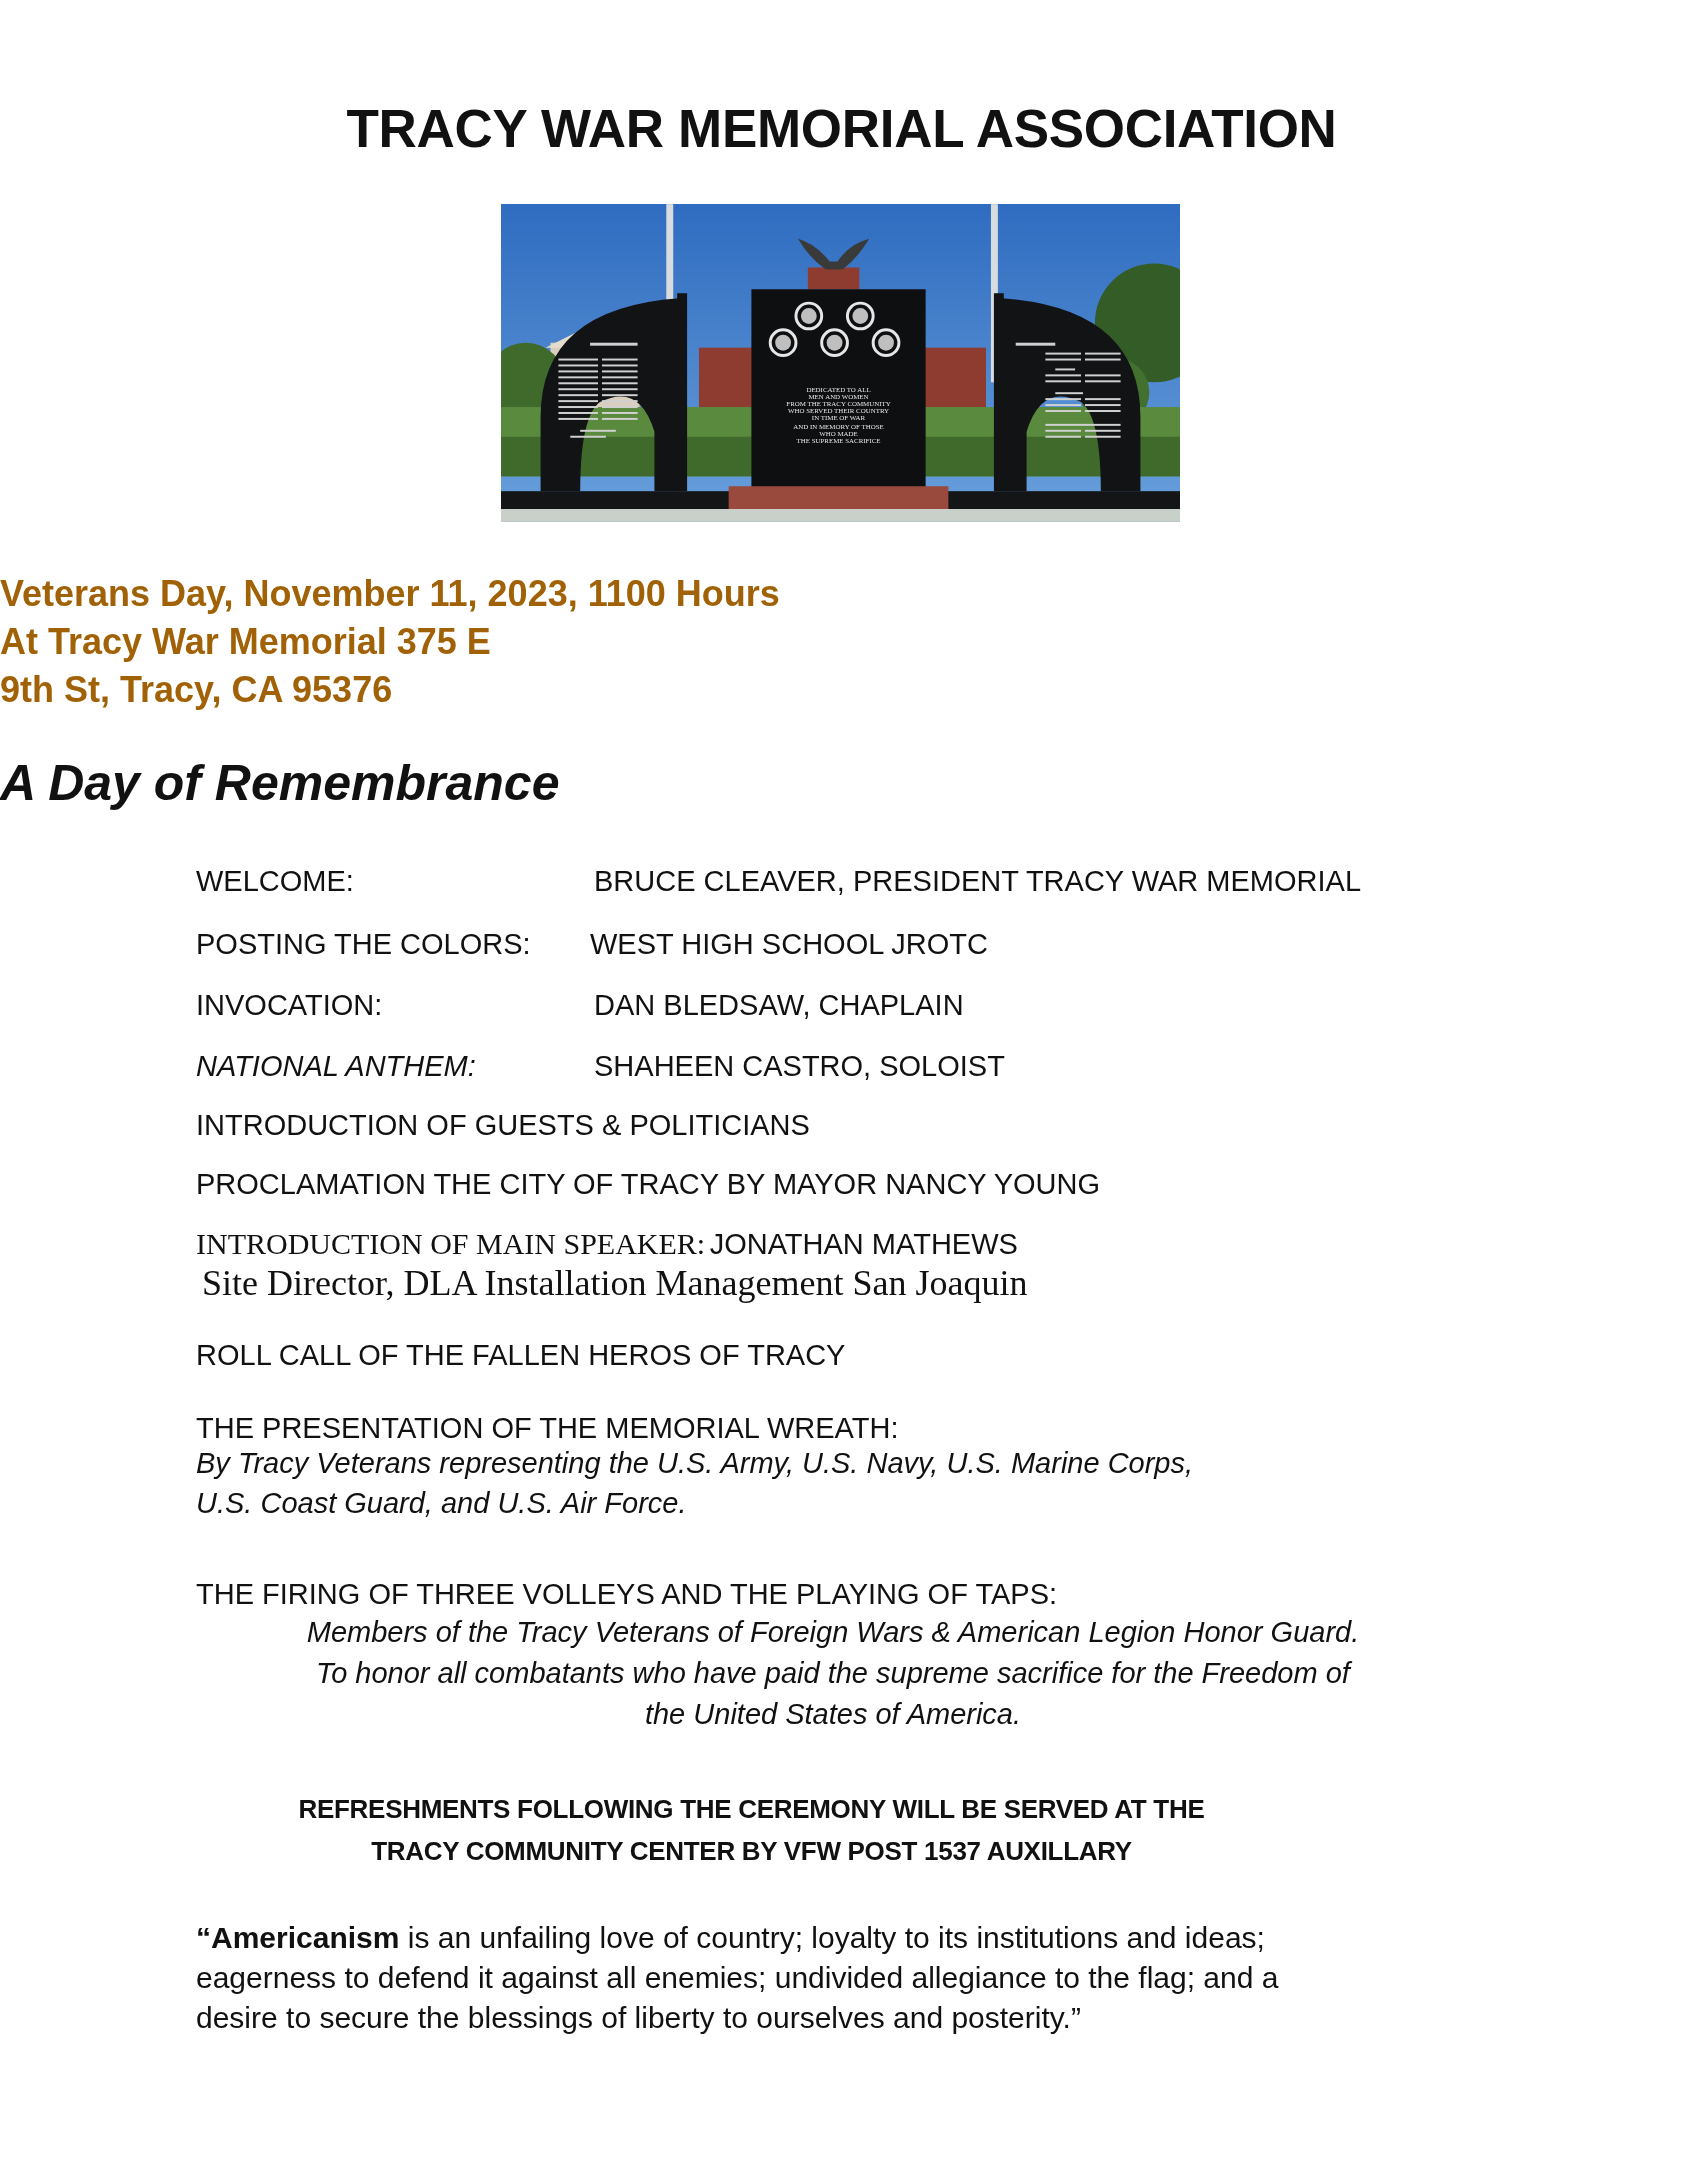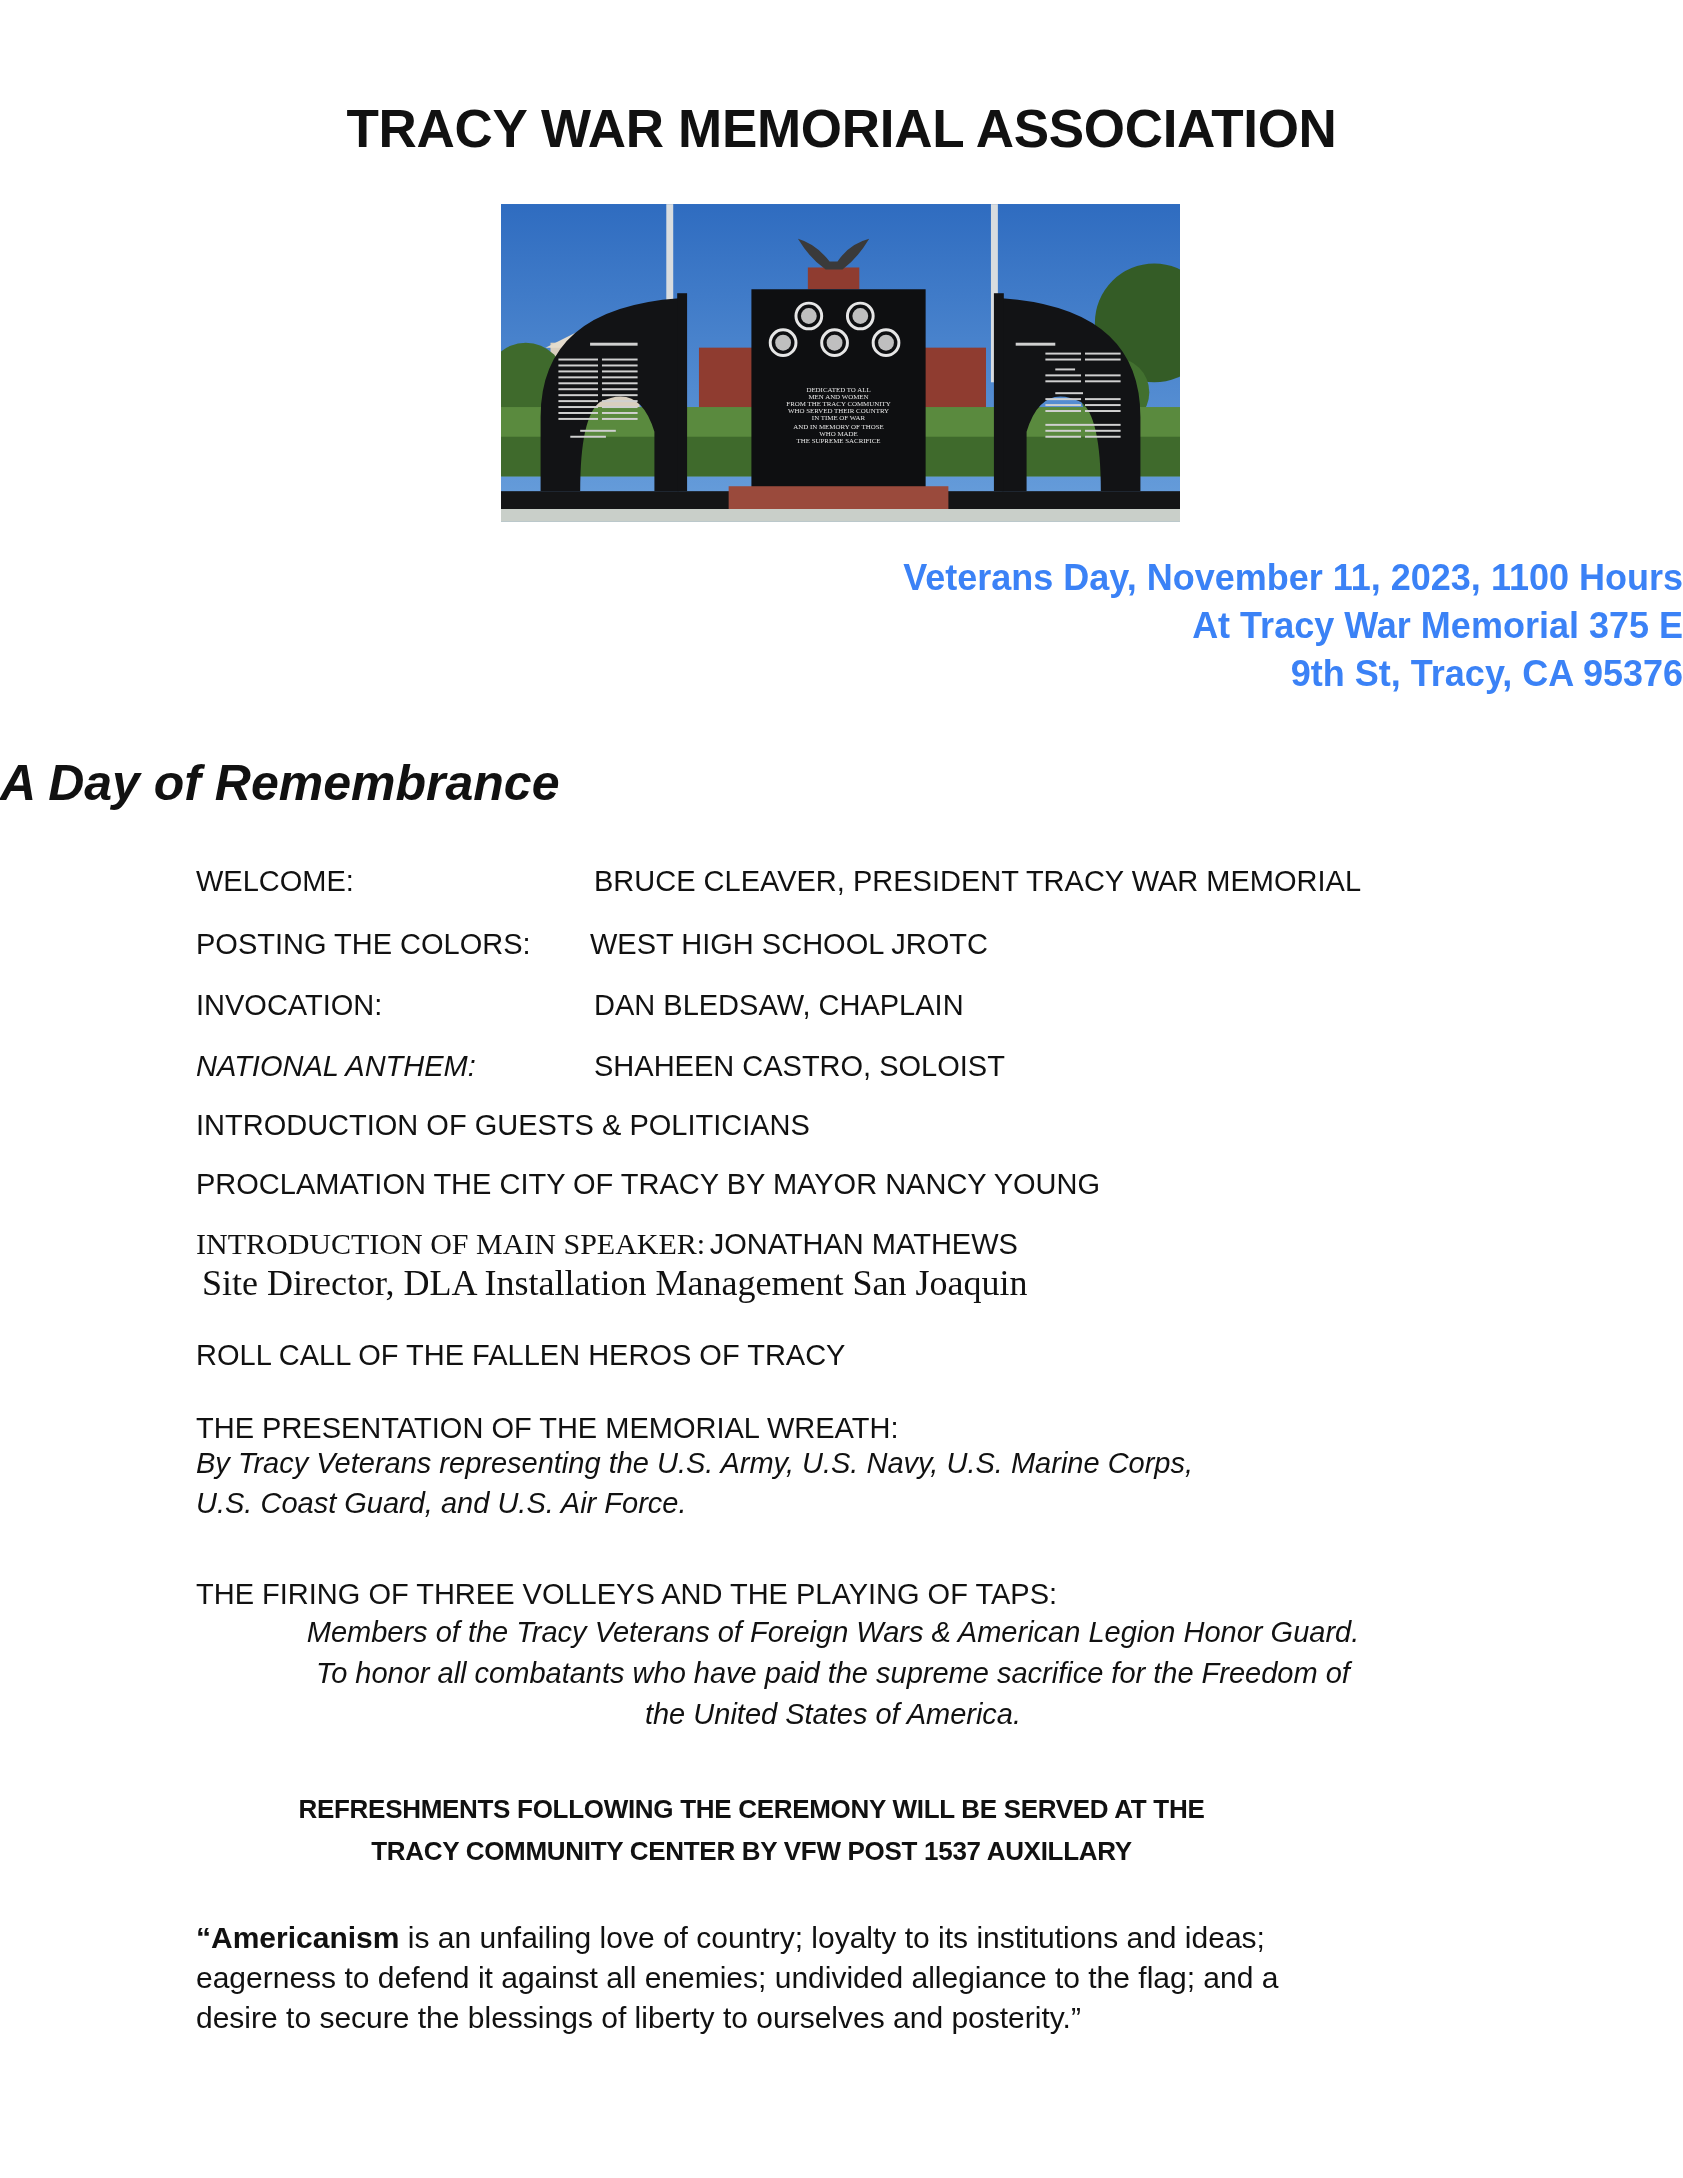--- a/index.html
+++ b/index.html
@@ -1,21 +1,21 @@
 <!DOCTYPE html>
 <html><head>
   <meta charset="utf-8">
   <style>
     html, body { margin: 0; padding: 0; background: #ffffff; }
     body { width: 1683px; height: 2178px; position: relative; overflow: hidden; color: #111; font-family: "Liberation Sans", sans-serif; }
     .abs { position: absolute; }
     .title { left: 0; width: 1683px; top: 97px; text-align: center; font-weight: bold; font-size: 53px; letter-spacing: -0.3px; line-height: 63px; }
     .photo { left: 501px; top: 204px; width: 679px; height: 318px; overflow: hidden; background: #3f7cc8; }
     .photo svg { display: block; }
-    .event { left: 0; width: 1683px; top: 554px; text-align: right; font-weight: bold; font-size: 36px; line-height: 48px; color: #3b82f6; }
+    .event { left: 0; width: 1683px; top: 570px; text-align: left; font-weight: bold; font-size: 36px; line-height: 48px; color: #a16207; }
     .event div { height: 48px; }
     .subtitle { left: 0; width: 1683px; top: 756px; font-weight: bold; font-style: italic; font-size: 50px; line-height: 55px; }
     .prog-label { left: 196px; font-size: 29px; line-height: 36px; }
     .prog-value { left: 594px; font-size: 29px; line-height: 36px; }
     .serif-small { font-family: "Liberation Serif", serif; font-size: 30px; line-height: 36px; }
     .serif-large { font-family: "Liberation Serif", serif; font-size: 36px; line-height: 44px; }
     .italic { font-style: italic; font-size: 29px; line-height: 40px; }
     .center-block { left: 214px; width: 1238px; text-align: center; font-style: italic; font-size: 29px; line-height: 41px; }
     .refresh { left: 0; width: 1503px; text-align: center; font-weight: bold; font-size: 26px; line-height: 42px; letter-spacing: -0.3px; }
     .quote { left: 196px; width: 1247px; font-size: 30px; line-height: 40px; }

